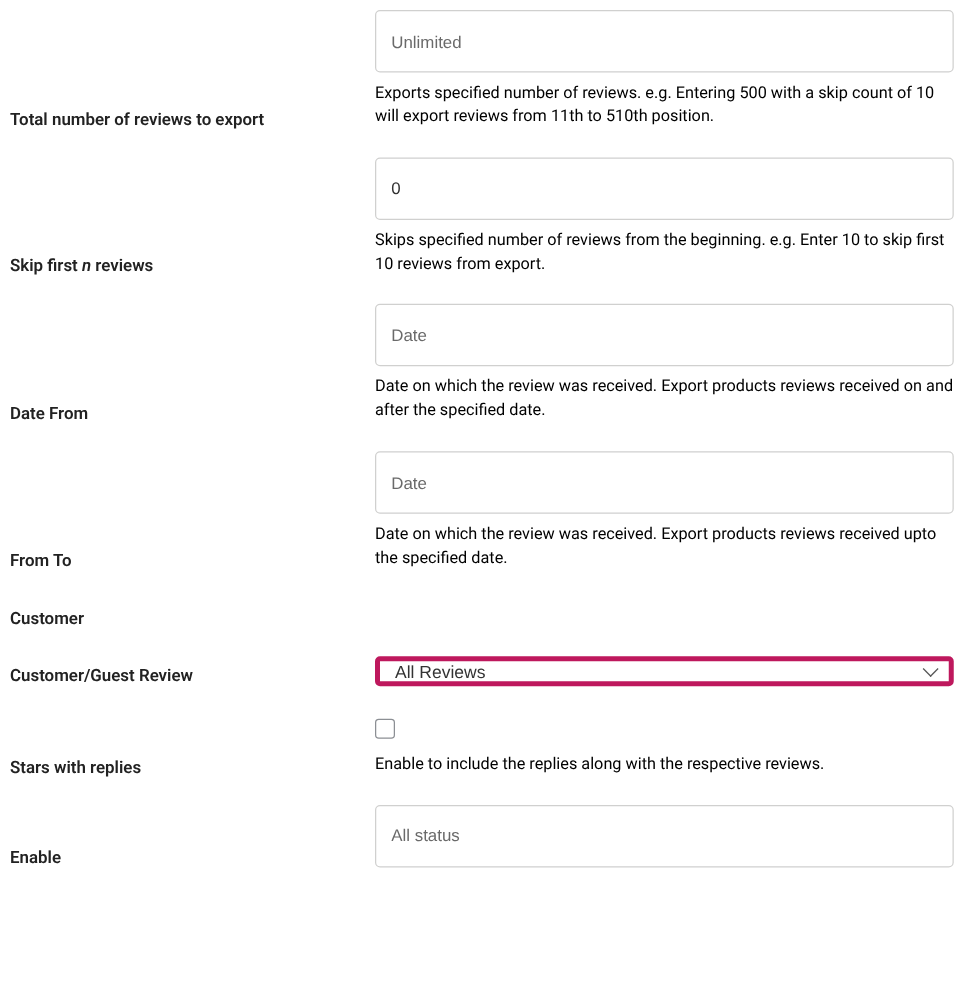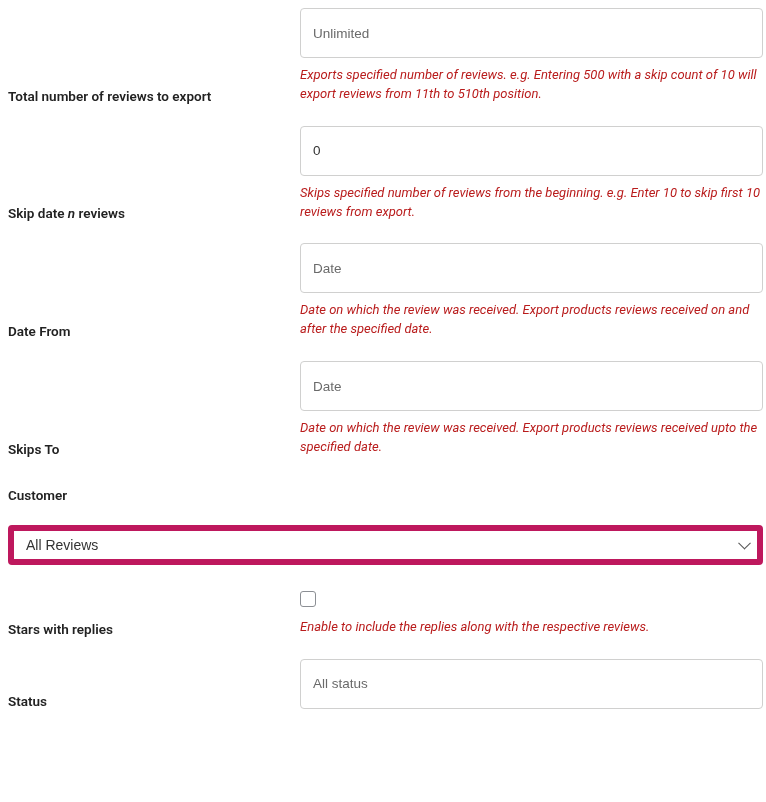--- a/index.html
+++ b/index.html
@@ -45,23 +45,23 @@
     border-radius: 4px;
     font-size: 13.5px;
     color: #333;
     background: #fff;
   }
   .form-input::placeholder {
     color: #6a6a6a;
   }
   .form-select {
     width: 100%;
-    height: 40px;
+    height: 24px;
     padding: 0 36px 0 12px;
-    border: 6px solid #be185d;
+    border: 4px solid #be185d;
     border-radius: 4px;
     font-size: 14px;
     color: #333;
     background: #fff;
     appearance: none;
     -webkit-appearance: none;
     position: relative;
   }
   .select-wrap {
     position: relative;
@@ -85,89 +85,89 @@
     border: 1px solid #8c8f94;
     border-radius: 3px;
     appearance: none;
     -webkit-appearance: none;
     background: #fff;
     cursor: pointer;
   }
   .form-help {
     margin-top: 8px;
     font-size: 13px;
-    font-style: italic;
-    color: #b91c1c;
+    color: #000000;
     line-height: 1.45;
   }
   .checkbox-row .form-label {
     padding-top: 0;
   }
 </style>
 </head>
 <body>
 
 <div class="form-container">
 
   <div class="form-row">
     <label class="form-label">Total number of reviews to export</label>
     <div class="form-control-wrap">
       <input type="text" class="form-input" placeholder="Unlimited" style="">
       <div class="form-help">Exports specified number of reviews. e.g. Entering 500 with a skip count of 10 will export reviews from 11th to 510th position.</div>
     </div>
   </div>
 
   <div class="form-row">
-    <label class="form-label"><span>Skip date </span><em>n</em><span> reviews</span></label>
+    <label class="form-label"><span>Skip first </span><em>n</em><span> reviews</span></label>
     <div class="form-control-wrap">
       <input type="text" class="form-input" value="0" style="">
       <div class="form-help">Skips specified number of reviews from the beginning. e.g. Enter 10 to skip first 10 reviews from export.</div>
     </div>
   </div>
 
   <div class="form-row">
     <label class="form-label">Date From</label>
     <div class="form-control-wrap">
       <input type="text" class="form-input" placeholder="Date" style="">
       <div class="form-help">Date on which the review was received. Export products reviews received on and after the specified date.</div>
     </div>
   </div>
 
   <div class="form-row">
-    <label class="form-label">Skips To</label>
+    <label class="form-label">From To</label>
     <div class="form-control-wrap">
       <input type="text" class="form-input" placeholder="Date" style="">
       <div class="form-help">Date on which the review was received. Export products reviews received upto the specified date.</div>
     </div>
   </div>
 
   <div class="form-row">
     <label class="form-label">Customer</label>
   </div>
 
 
   <div class="form-row">
+    <label class="form-label">Customer/Guest Review</label>
     <div class="form-control-wrap">
       <div class="select-wrap">
         <select class="form-select">
           <option>All Reviews</option>
         </select>
       </div>
     </div>
   </div>
 
   <div class="form-row checkbox-row">
     <label class="form-label">Stars with replies</label>
     <div class="form-control-wrap">
       <input type="checkbox" class="form-checkbox" style="">
       <div class="form-help">Enable to include the replies along with the respective reviews.</div>
     </div>
   </div>
 
   <div class="form-row">
-    <label class="form-label">Status</label>
+    <label class="form-label">Enable</label>
     <div class="form-control-wrap">
       <input type="text" class="form-input" placeholder="All status" style="">
       
     </div>
   </div>
 
 </div>
 
 </body></html>

